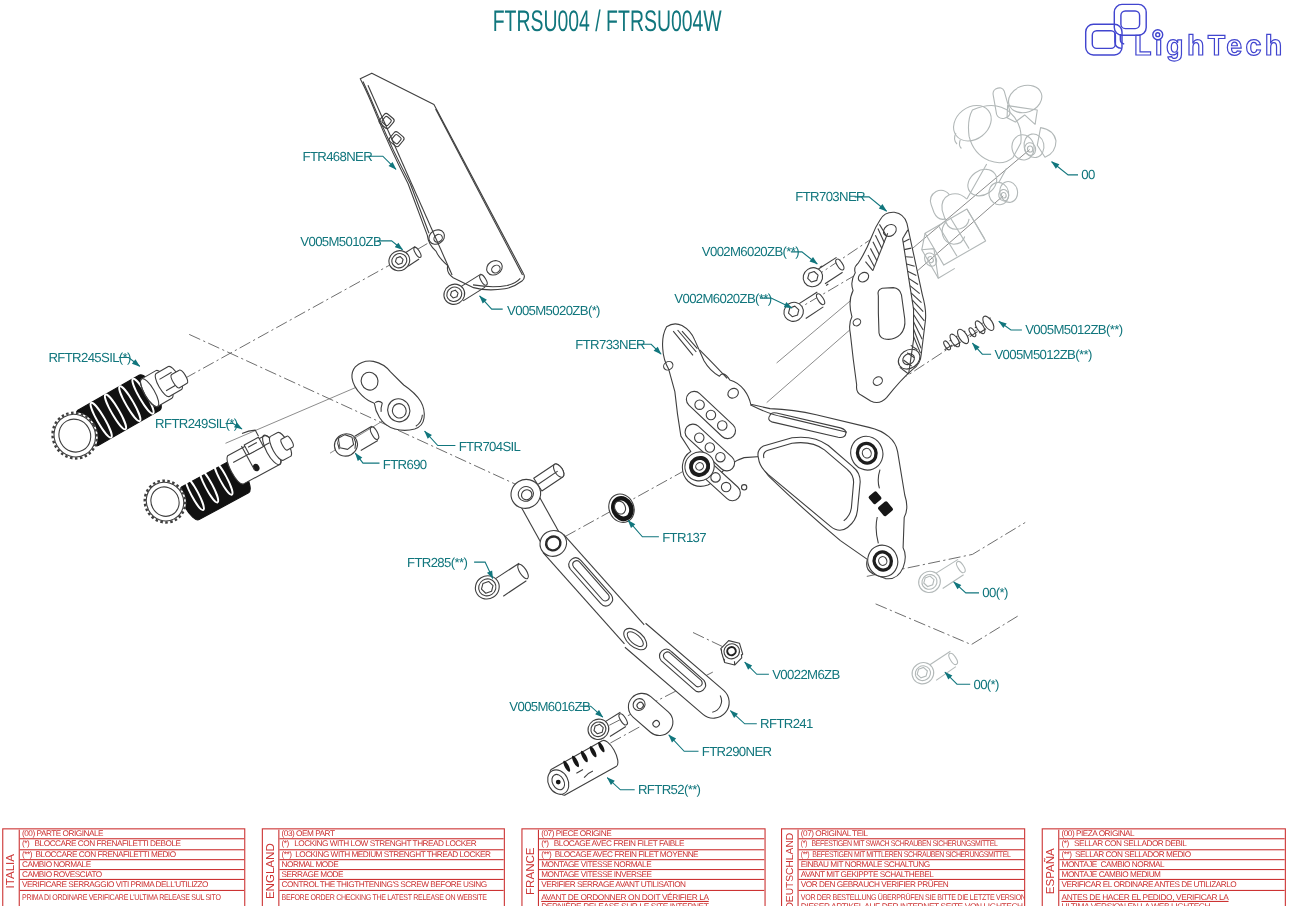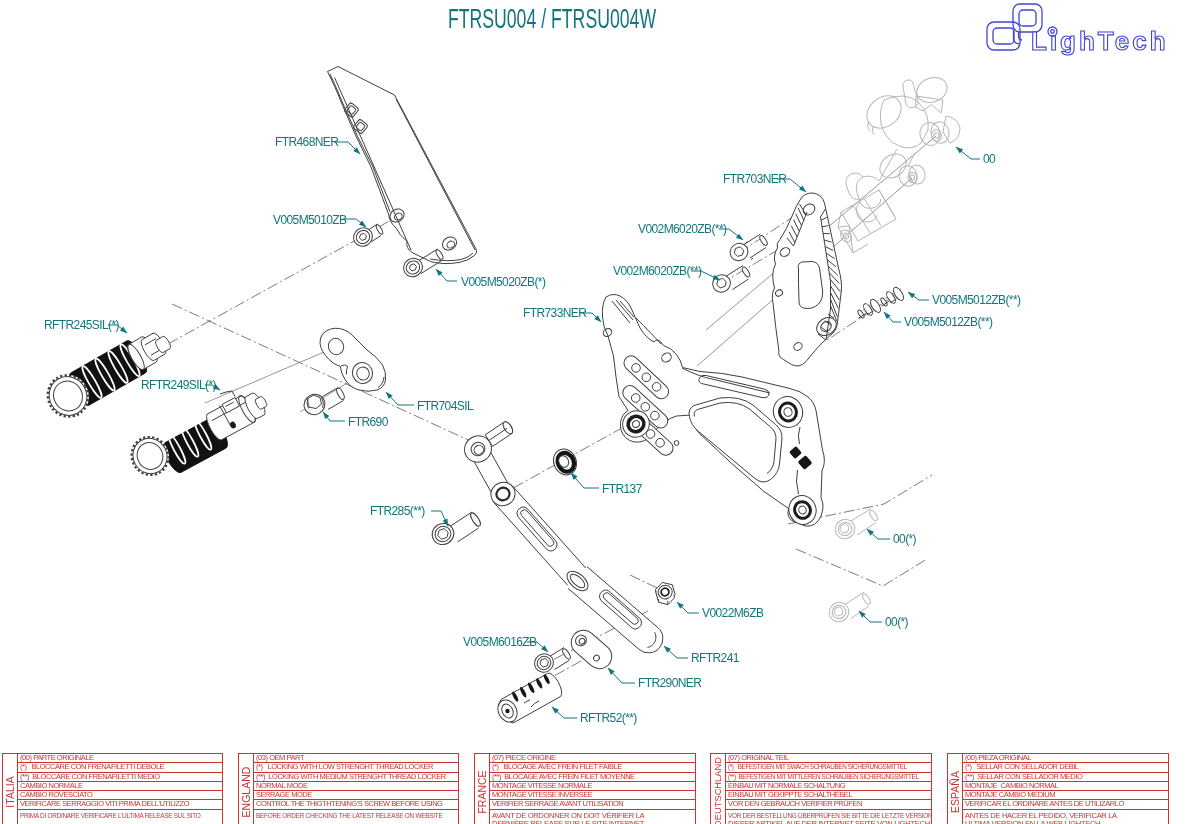--- a/index.html
+++ b/index.html
@@ -6,21 +6,21 @@
   #page{position:relative;width:1186px;height:824px;font-family:"Liberation Sans",sans-serif;}
   svg{position:absolute;left:0;top:0;}
   .lbl{font-family:"Liberation Sans",sans-serif;font-size:12px;letter-spacing:-0.6px;fill:#11767d;}
   .tbl{position:absolute;border:1px solid #cc3333;color:#cc3333;background:#fff;overflow:hidden;}
   .sq{display:inline-block;transform:scaleX(0.85);transform-origin:0 50%;white-space:nowrap;}
   .tbl .side{position:absolute;left:0;top:0;bottom:0;width:14px;border-right:1px solid #cc3333;}
   .tbl .side span{position:absolute;left:50%;top:50%;transform:translate(-50%,-50%) rotate(-90deg);white-space:nowrap;font-size:10.5px;letter-spacing:0px;}
   .tbl .rows{position:absolute;left:15px;right:0;top:0;}
   .tbl .r{height:8.3px;line-height:8.6px;border-bottom:1px solid #cc3333;font-size:7.5px;letter-spacing:-0.45px;white-space:nowrap;overflow:hidden;padding-left:2px;transform-origin:0 50%;}
   .tbl .last{border-bottom:none;padding-top:2.5px;font-size:7.6px;}
-  .tbl .last div{height:8.2px;line-height:8.2px;white-space:nowrap;padding-left:2px;letter-spacing:-0.35px;}
+  .tbl .last div{height:8.2px;line-height:8.2px;white-space:nowrap;padding-left:2px;letter-spacing:-0.35px;text-decoration:underline;}
 </style>
 </head>
 <body>
 <div id="page">
 <svg width="1186" height="824" viewBox="0 0 1186 824">
 <defs>
 <marker id="ah" markerWidth="9" markerHeight="6" refX="7.5" refY="3" orient="auto" markerUnits="userSpaceOnUse">
   <path d="M0.5,0.4 L8,3 L0.5,5.6 Z" fill="#11767d"></path>
 </marker>
 </defs>
@@ -517,21 +517,21 @@
 </div>
 <div class="tbl" style="left:710px;top:753px;width:220px;height:75px;">
   <div class="side">
         <span style="font-size:9.3px;">DEUTSCHLAND</span>
       </div>
   <div class="rows">
     <div class="r">(07) ORIGINAL TEIL</div>
     <div class="r"><span class="sq">(*)&nbsp;&nbsp;&nbsp;BEFESTIGEN MIT SWACH SCHRAUBEN SICHERUNGSMITTEL</span></div>
     <div class="r"><span class="sq">(**)&nbsp;&nbsp;BEFESTIGEN MIT MITTLEREN SCHRAUBEN SICHERUNGSMITTEL</span></div>
     <div class="r">EINBAU MIT NORMALE SCHALTUNG</div>
-    <div class="r">EINBAU MIT GEKIPPTE SCHALTHEBEL</div>
+    <div class="r">AVANT MIT GEKIPPTE SCHALTHEBEL</div>
     <div class="r">VOR DEN GEBRAUCH VERIFIER PRÜFEN</div>
     <div class="last">
           <div><span class="sq">VOR DER BESTELLUNG ÜBERPRÜFEN SIE BITTE DIE LETZTE VERSION</span></div>
           <div>DIESER ARTIKEL AUF DER INTERNET SEITE VON LIGHTECH</div>
         </div>
   </div>
 </div>
 <div class="tbl" style="left:947px;top:753px;width:220px;height:75px;">
   <div class="side">
         <span>ESPAÑA</span>

